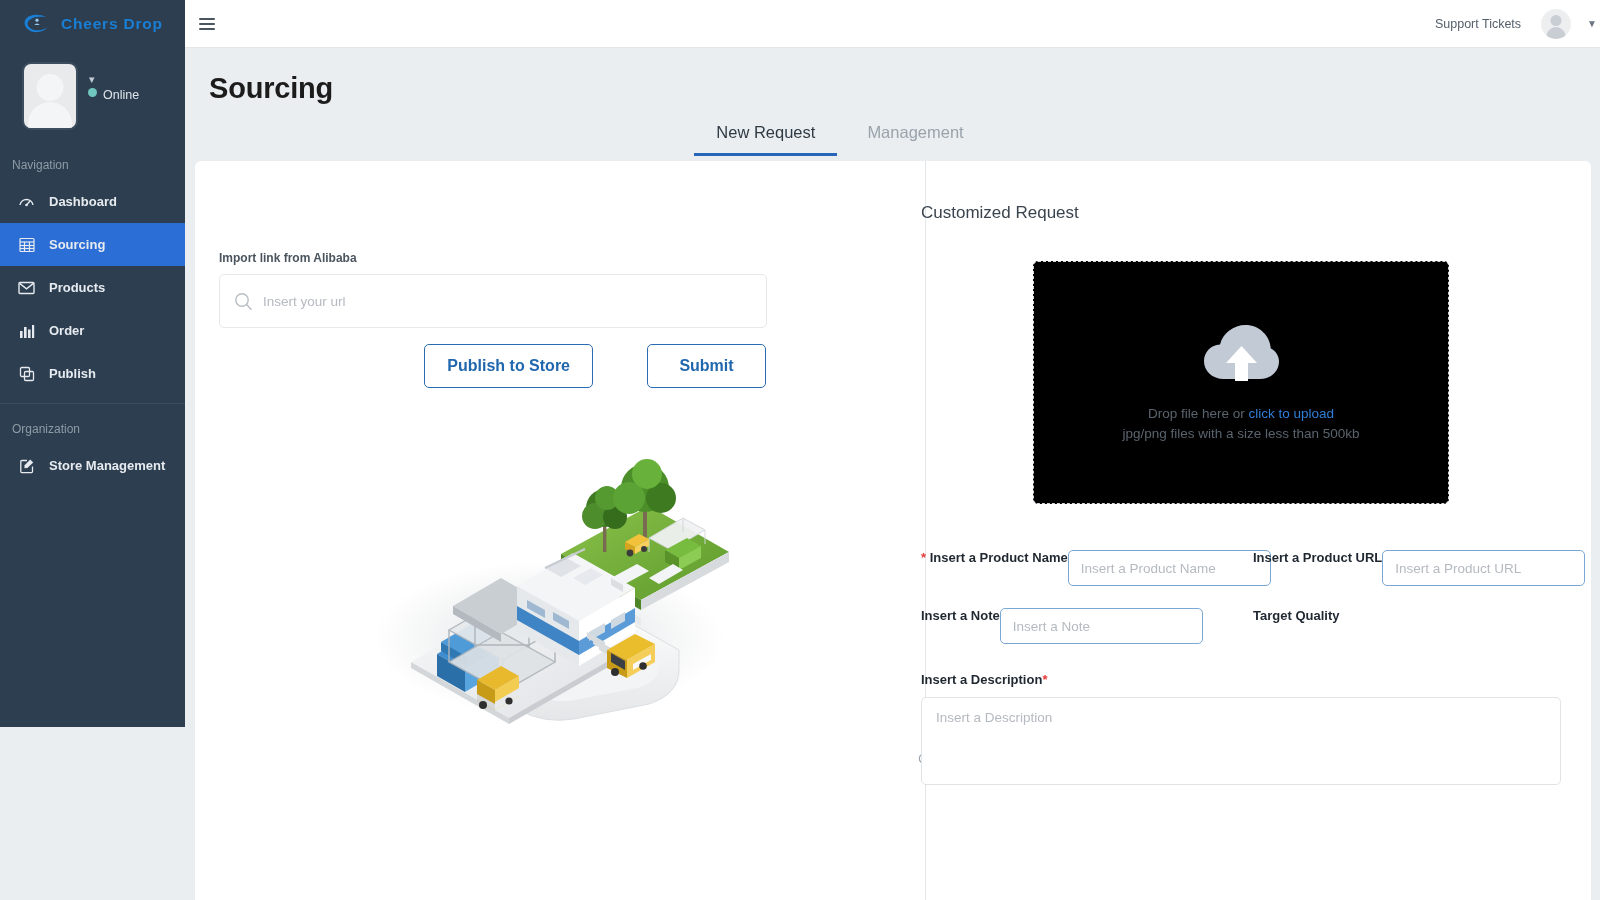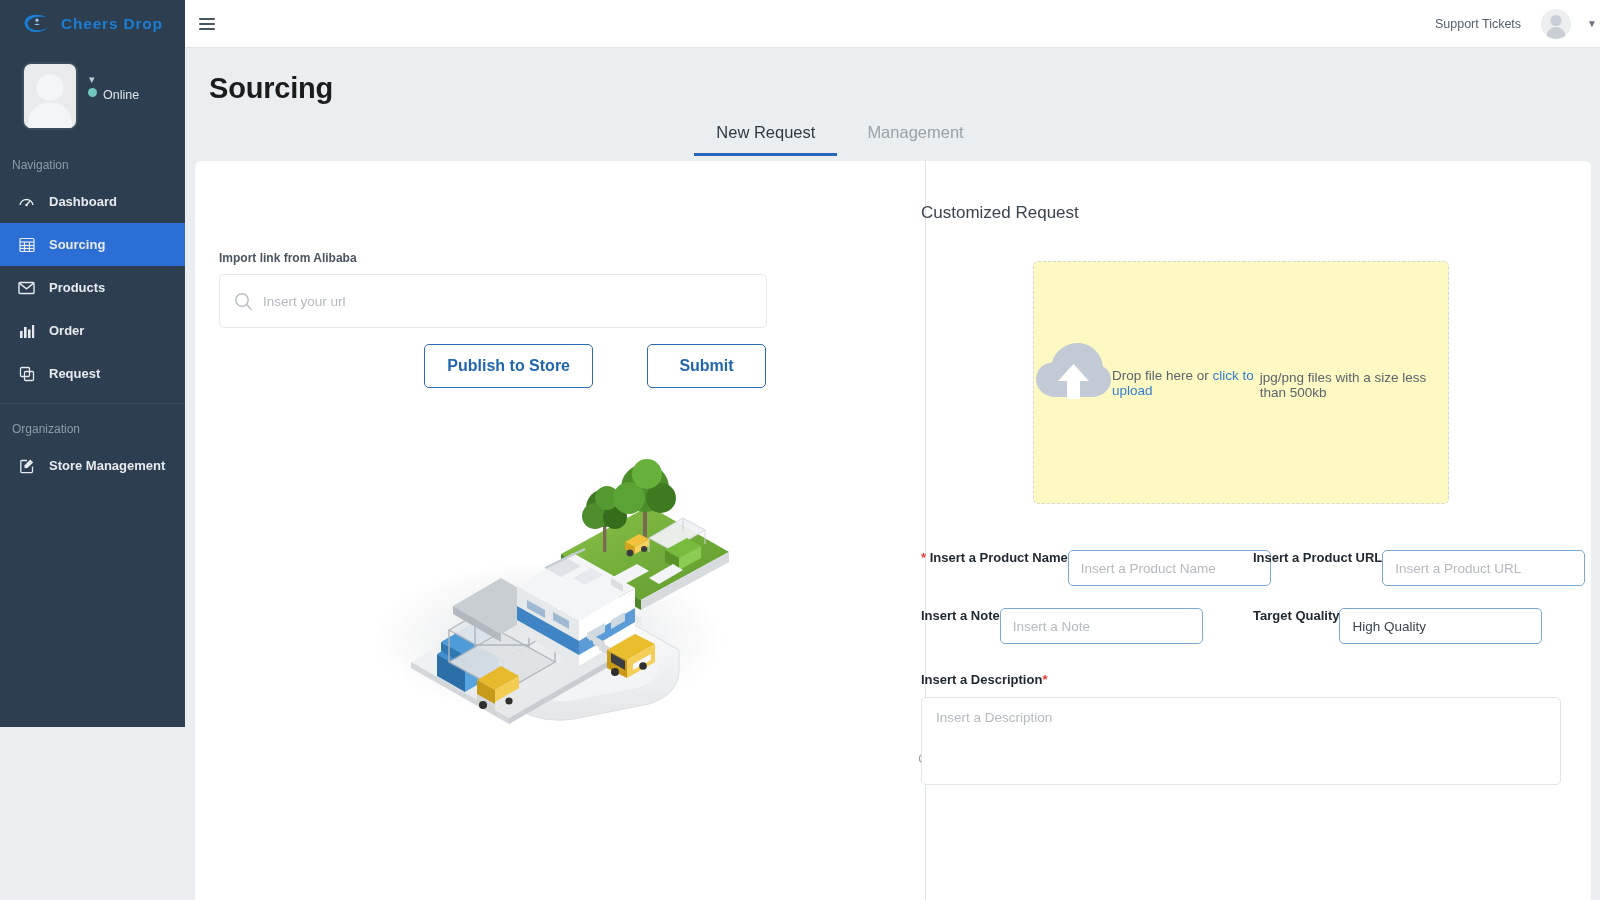--- a/index.html
+++ b/index.html
@@ -367,25 +367,25 @@
     position: relative;
   }
 
   .dropzone {
     margin: 38px auto 0 auto;
     width: 416px;
     height: 243px;
     border: 1.5px dashed #d4d8dd;
     border-radius: 5px;
     display: flex;
-    flex-direction: row;
+    flex-direction: column;
     align-items: center;
     justify-content: center;
     cursor: pointer;
-    background: #fef9c3;
+    background: #000000;
   }
   .cloud-wrap { margin-bottom: 18px; }
   .dz-line1 {
     font-size: 13.5px;
     color: #5a646e;
   }
   .dz-line1 a { color: #2f7fd6; text-decoration: none; cursor: pointer; }
   .dz-line2 {
     font-size: 13.5px;
     color: #5a646e;
@@ -521,21 +521,21 @@
       <span>Order</span>
     </a>
 
     <a class="nav-item">
       <span class="nav-icon">
         <svg width="16" height="16" viewBox="0 0 16 16" fill="none" stroke="currentColor" stroke-width="1.3">
           <rect x="1.5" y="1.5" width="9" height="9" rx="1.2"></rect>
           <rect x="5.5" y="5.5" width="9" height="9" rx="1.2"></rect>
         </svg>
       </span>
-      <span>Request</span>
+      <span>Publish</span>
     </a>
 
     <div class="nav-divider"></div>
 
     <div class="nav-section-title">Organization</div>
 
     <a class="nav-item">
       <span class="nav-icon">
         <svg width="16" height="16" viewBox="0 0 16 16" fill="none" stroke="currentColor" stroke-width="1.3">
           <path d="M13.5 8.6 V13.6 a1 1 0 0 1 -1 1 H2.8 a1 1 0 0 1 -1 -1 V3.5 a1 1 0 0 1 1 -1 H8"></path>
@@ -774,21 +774,20 @@
             <input class="txt-input" type="text" placeholder="Insert a Product URL" style="">
           </div>
 
           <div class="form-field">
             <label class="form-label">Insert a Note</label>
             <input class="txt-input" type="text" placeholder="Insert a Note" style="">
           </div>
 
           <div class="form-field">
             <label class="form-label">Target Quality</label>
-            <input class="txt-input" type="text" value="High Quality" style="">
           </div>
         </div>
 
         <div class="desc-block">
           <label class="form-label"><span>Insert a Description</span><span class="req-star">*</span></label>
           <textarea class="desc-area" placeholder="Insert a Description" style=""></textarea>
         </div>
       </div>
 
     </div>

